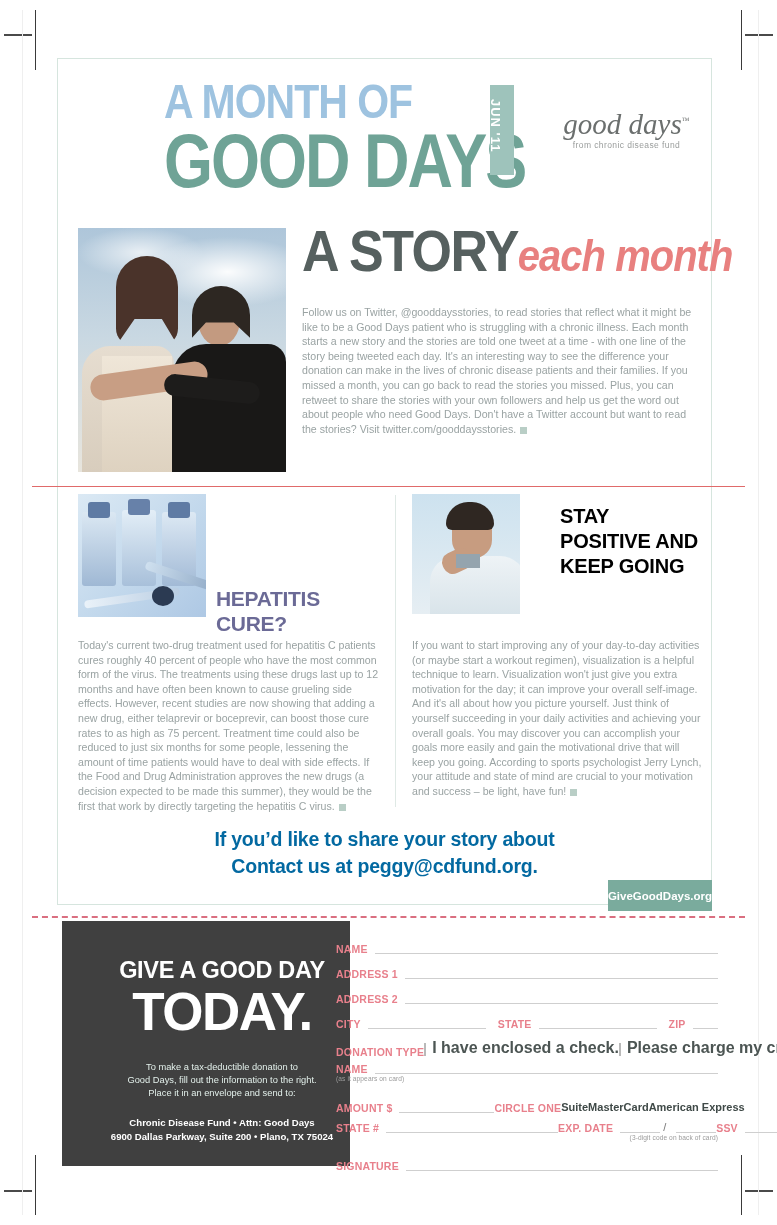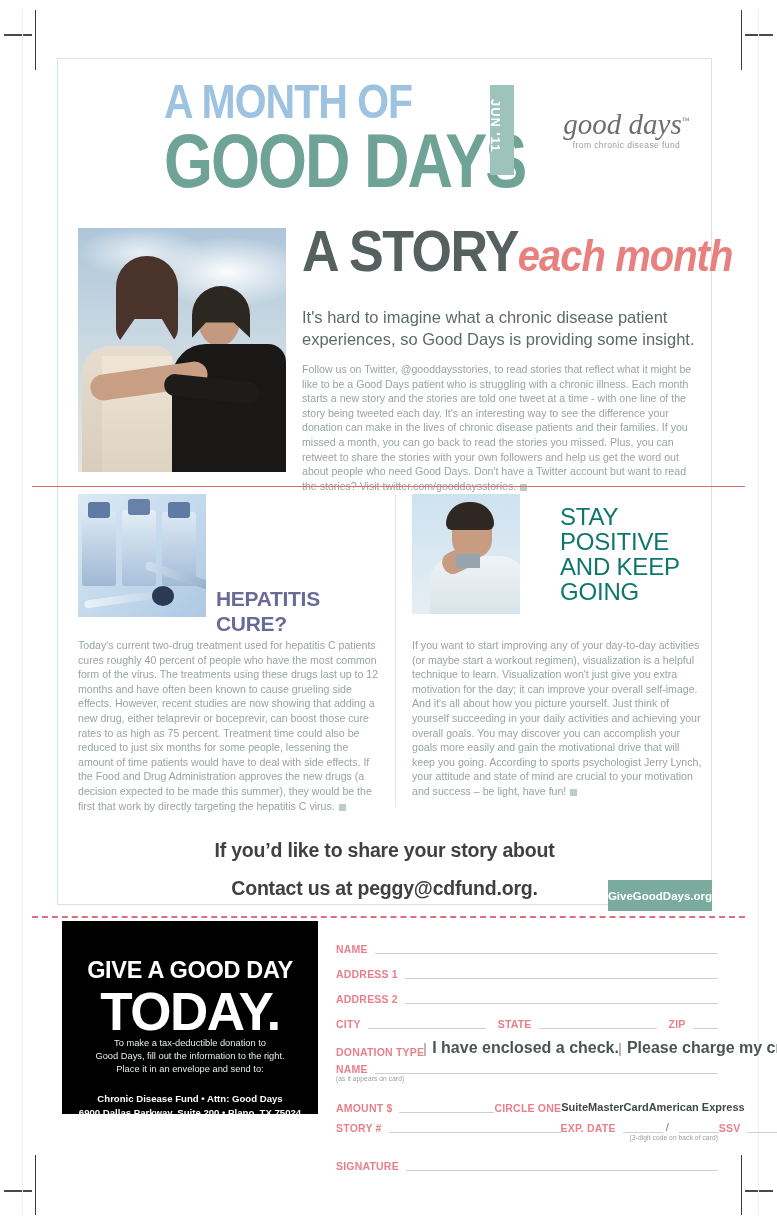--- a/index.html
+++ b/index.html
@@ -82,39 +82,39 @@
 
   .hep-photo{width:128px;height:123px;overflow:hidden;position:absolute;left:0;top:2px;
     background:linear-gradient(135deg,#dbe9f4 0%,#c2d8ec 55%,#aec8e4 100%);}
   .vial{position:absolute;border-radius:3px;}
   .hep-title{position:absolute;left:138px;top:94px;font-size:21px;font-weight:bold;
     color:#6b6a96;line-height:25px;letter-spacing:-.3px;}
   .hep-body{position:absolute;left:0;top:146px;width:305px;font-size:10.6px;color:#9aa3a3;line-height:14.6px;}
 
   .pos-photo{width:108px;height:120px;overflow:hidden;position:absolute;left:0;top:2px;
     background:linear-gradient(180deg,#cfe3ef 0%,#dfeaf1 60%,#e9f0f4 100%);}
-  .pos-title{position:absolute;left:148px;top:12px;font-size:24px;font-weight:normal;color:#0f766e;
+  .pos-title{position:absolute;left:148px;top:12px;font-size:20px;font-weight:bold;color:#000000;
     line-height:25px;letter-spacing:-.2px;}
   .pos-body{position:absolute;left:0;top:146px;width:290px;font-size:10.6px;color:#9aa3a3;line-height:14.6px;}
 
   
   .share{position:absolute;left:57px;top:826px;width:655px;text-align:center;}
-  .share p{margin:11px;font-size:19.5px;font-weight:bold;color:#404040;line-height:27px;letter-spacing:-.2px;}
+  .share p{margin:0;font-size:19.5px;font-weight:bold;color:#0369a1;line-height:27px;letter-spacing:-.2px;}
   .badge{position:absolute;left:608px;top:880px;width:104px;height:31px;background:#7aab9d;
     color:#ffffff;font-size:11.5px;font-weight:bold;display:flex;align-items:center;justify-content:center;}
 
   
   .tear{position:absolute;left:32px;top:916px;width:713px;height:0;
     border-top:2px dashed #d4566a;opacity:.85;}
 
   
-  .give-panel{position:absolute;left:62px;top:921px;width:256px;height:193px;background:#000000;}
+  .give-panel{position:absolute;left:62px;top:921px;width:256px;height:245px;background:#404040;padding-left:32px;}
   .give-h1{color:#ffffff;font-size:23.5px;font-weight:bold;text-align:center;margin-top:36px;letter-spacing:-.3px;}
   .give-h2{color:#ffffff;font-size:53px;font-weight:bold;text-align:center;line-height:50px;margin-top:3px;letter-spacing:-1.5px;}
-  .give-sub{color:#e2efea;font-size:9.3px;text-align:center;line-height:13px;}
+  .give-sub{color:#e2efea;font-size:9.3px;text-align:center;line-height:13px;margin-top:24px;}
   .give-addr{color:#ffffff;font-size:9.6px;font-weight:bold;text-align:center;line-height:13.5px;margin-top:16px;}
 
   .form{position:absolute;left:336px;top:930px;width:382px;}
   .frow{position:relative;height:25px;display:flex;align-items:flex-end;}
   .flabel{font-size:10.5px;font-weight:bold;color:#e8808c;letter-spacing:.2px;white-space:nowrap;}
   .fline{flex:1;border-bottom:1px solid #cfcfcf;height:10px;margin:0 0 1px 7px;}
   .fline.short{flex:none;width:118px;}
   .fline.amt{flex:none;width:95px;}
   .fline.card{flex:none;width:172px;}
   .fline.exp1{flex:none;width:40px;}
@@ -172,21 +172,20 @@
       <div class="ph-body" style="left:114px;top:58px;width:58px;height:70px;background:#2d2722;border-radius:30px 30px 14px 14px;clip-path:polygon(0 0,100% 0,100% 74%,72% 52%,24% 52%,0 74%);"></div>
       <div class="ph-body" style="left:94px;top:116px;width:114px;height:128px;background:#191817;border-radius:34px 18px 0 0;"></div>
       <div class="ph-body" style="left:12px;top:140px;width:118px;height:26px;background:#c89e84;border-radius:14px;transform:rotate(-8deg);"></div>
       <div class="ph-body" style="left:86px;top:150px;width:96px;height:22px;background:#1d1c1b;border-radius:12px;transform:rotate(6deg);"></div>
     </div>
 
     <div class="story-text">
       <div class="story-h1">
         <span class="a-story">A STORY</span><span class="each-month">each month</span>
       </div>
-      <div class="story-lede">It's hard to imagine what a chronic disease patient experiences, so Good Days is providing some insight.</div>
       <div class="story-body"><span>Follow us on Twitter, @gooddaysstories, to read stories that reflect what it might be like to be a Good Days patient who is struggling with a chronic illness. Each month starts a new story and the stories are told one tweet at a time - with one line of the story being tweeted each day. It's an interesting way to see the difference your donation can make in the lives of chronic disease patients and their families. If you missed a month, you can go back to read the stories you missed. Plus, you can retweet to share the stories with your own followers and help us get the word out about people who need Good Days. Don't have a Twitter account but want to read the stories? Visit twitter.com/gooddaysstories.</span><span class="endmark"></span></div>
     </div>
   </div>
 
   <div class="guide-red"></div>
 
   <div class="col-div"></div>
 
   <div class="col-left">
     <div class="hep-photo">
@@ -290,21 +289,21 @@
       <span class="flabel">CIRCLE ONE</span>
       <span class="gap"></span>
       <span class="cardname">Suite</span>
       <span class="gap"></span>
       <span class="cardname">MasterCard</span>
       <span class="gap"></span>
       <span class="cardname">American Express</span>
     </div>
 
     <div class="frow" style="height:20px;">
-      <span class="flabel">STORY #</span>
+      <span class="flabel">STATE #</span>
       <span class="fline card"></span>
       <span class="gap"></span>
       <span class="flabel">EXP. DATE</span>
       <span class="fline exp1"></span>
       <span class="slash">/</span>
       <span class="fline exp2"></span>
       <span class="gap"></span>
       <span class="flabel">SSV</span>
       <span class="fline ssv"></span>
     </div>

